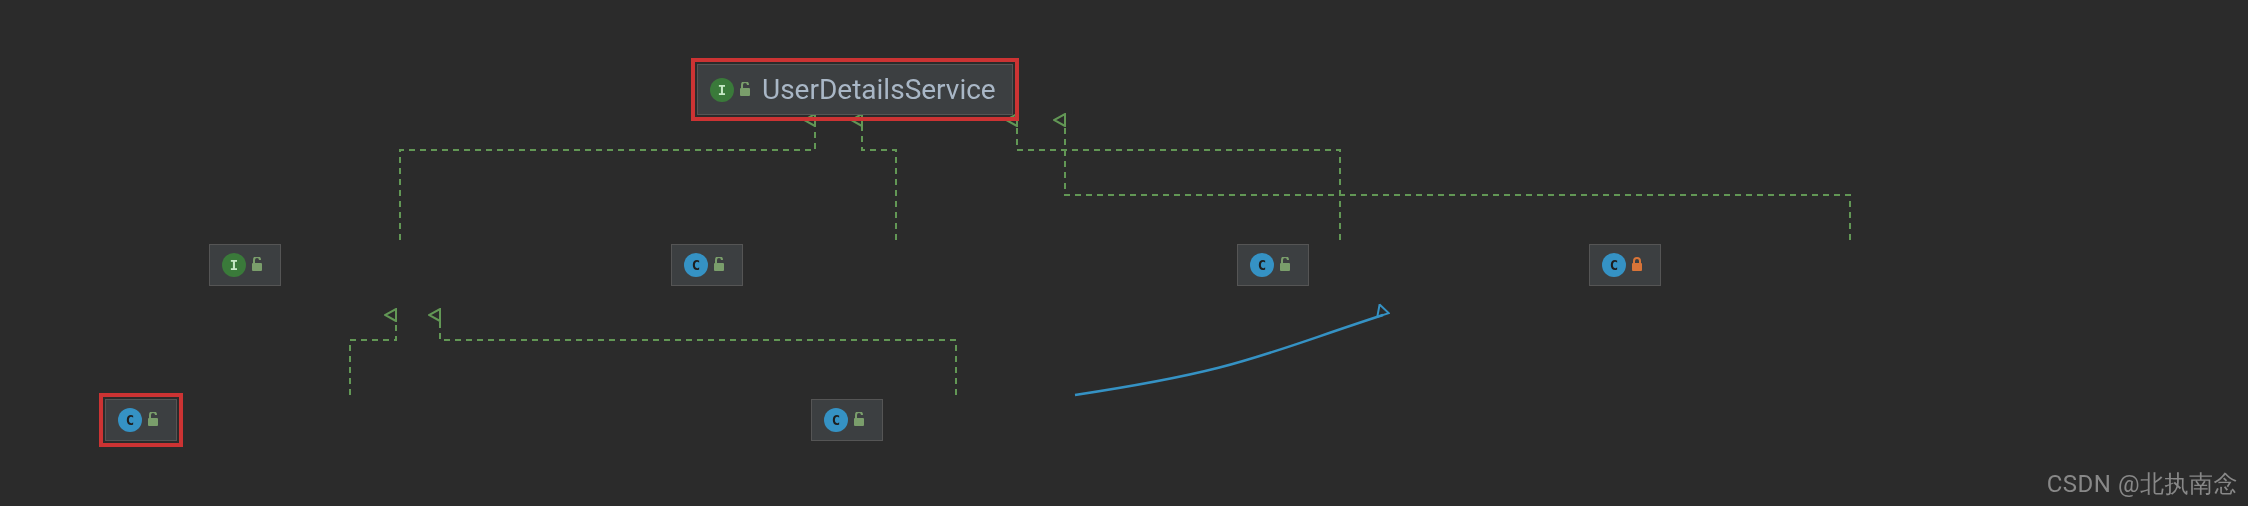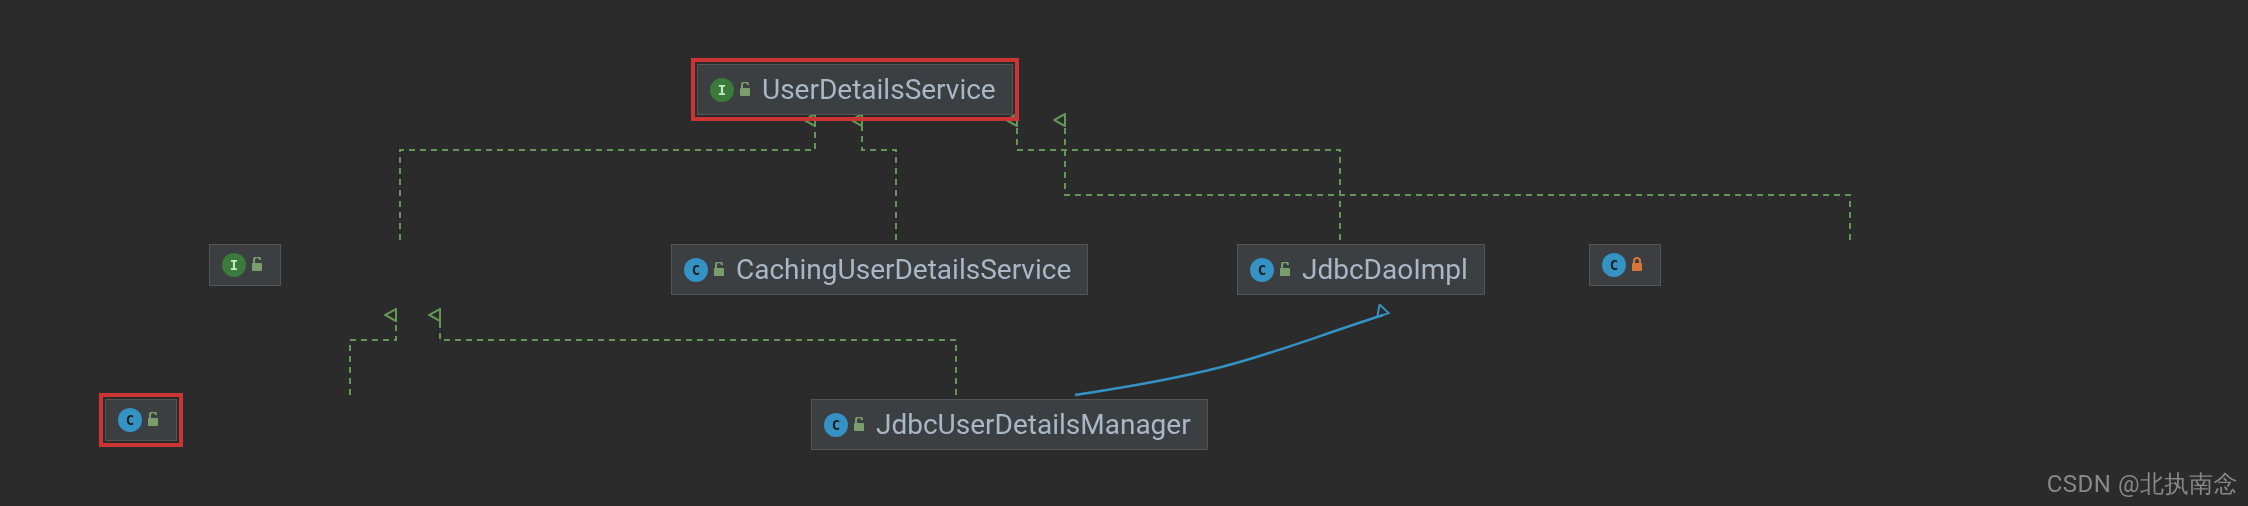--- a/index.html
+++ b/index.html
@@ -113,34 +113,32 @@
 <div class="node" style="left:671px; top:244px;">
   <span class="iconwrap">
     <span class="type-icon class">C</span>
     <span class="lock-icon open">
         <svg viewBox="0 0 14 16">
           <path d="M4 6 V3 a3 3 0 0 1 6 0" fill="none" stroke="#7a9e6b" stroke-width="2"></path>
           <rect x="2" y="6" width="10" height="8" rx="1" fill="#7a9e6b"></rect>
         </svg>
       </span>
   </span>
-  <span>CachingUserDetailsService</span>
 </div>
 
 <div class="node" style="left:1237px; top:244px;">
   <span class="iconwrap">
     <span class="type-icon class">C</span>
     <span class="lock-icon open">
         <svg viewBox="0 0 14 16">
           <path d="M4 6 V3 a3 3 0 0 1 6 0" fill="none" stroke="#7a9e6b" stroke-width="2"></path>
           <rect x="2" y="6" width="10" height="8" rx="1" fill="#7a9e6b"></rect>
         </svg>
       </span>
   </span>
-  <span>JdbcDaoImpl</span>
 </div>
 
 <div class="node" style="left:1589px; top:244px;">
   <span class="iconwrap">
     <span class="type-icon class">C</span>
     <span class="lock-icon closed">
         <svg viewBox="0 0 14 16">
           <path d="M4 6 V4 a3 3 0 0 1 6 0 V6" fill="none" stroke="#d87438" stroke-width="2"></path>
           <rect x="2" y="6" width="10" height="8" rx="1" fill="#d87438"></rect>
         </svg>
@@ -163,16 +161,15 @@
 <div class="node" style="left:811px; top:399px;">
   <span class="iconwrap">
     <span class="type-icon class">C</span>
     <span class="lock-icon open">
         <svg viewBox="0 0 14 16">
           <path d="M4 6 V3 a3 3 0 0 1 6 0" fill="none" stroke="#7a9e6b" stroke-width="2"></path>
           <rect x="2" y="6" width="10" height="8" rx="1" fill="#7a9e6b"></rect>
         </svg>
       </span>
   </span>
-  <span>JdbcUserDetailsManager</span>
 </div>
 
 <div class="watermark">CSDN @北执南念</div>
 
 </body></html>

